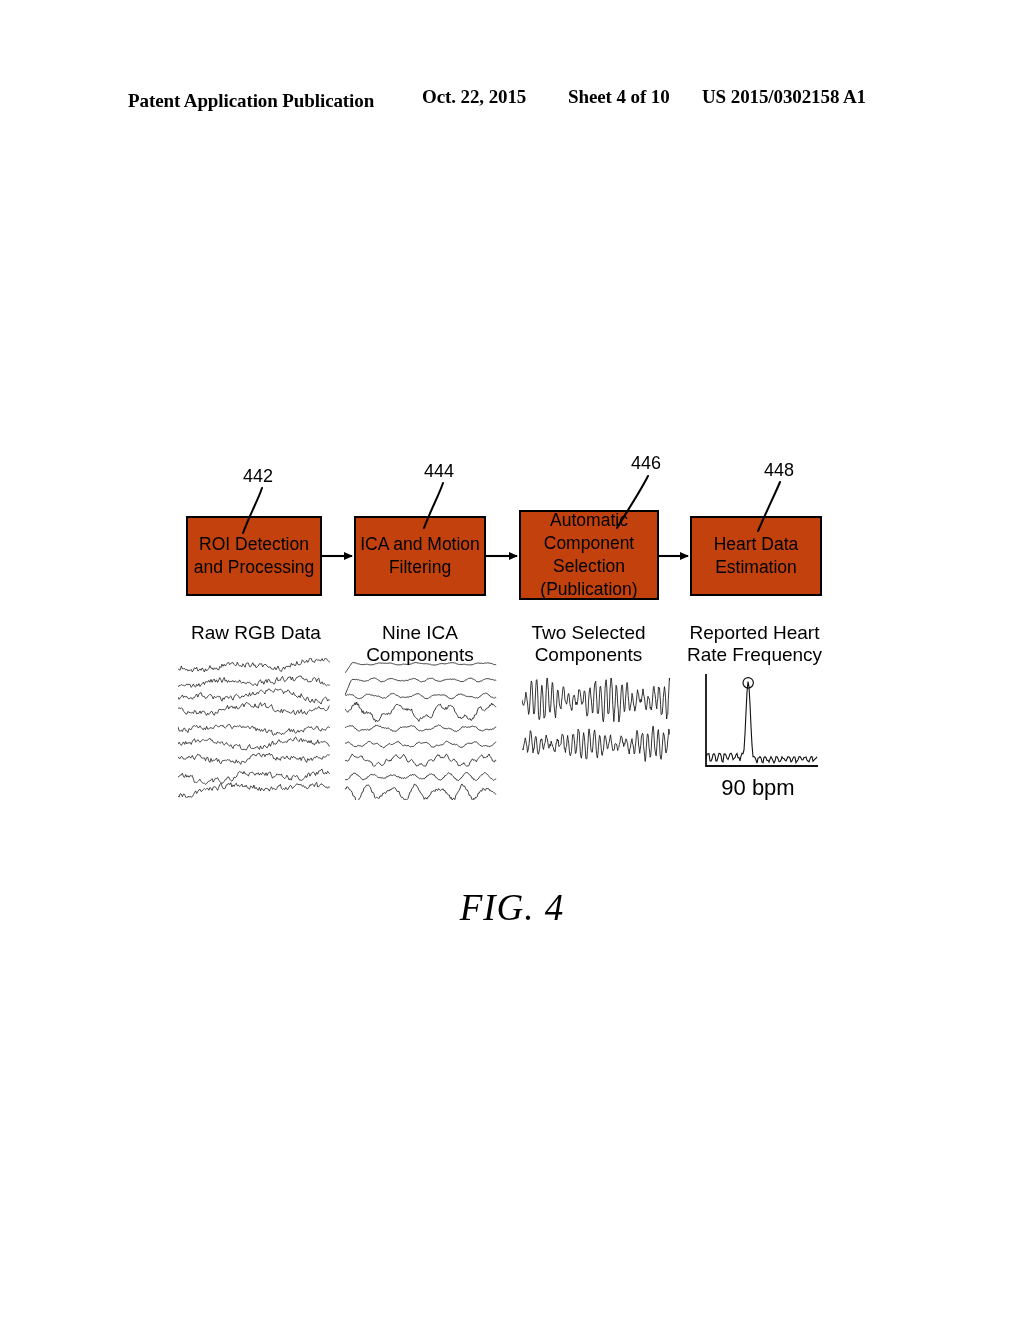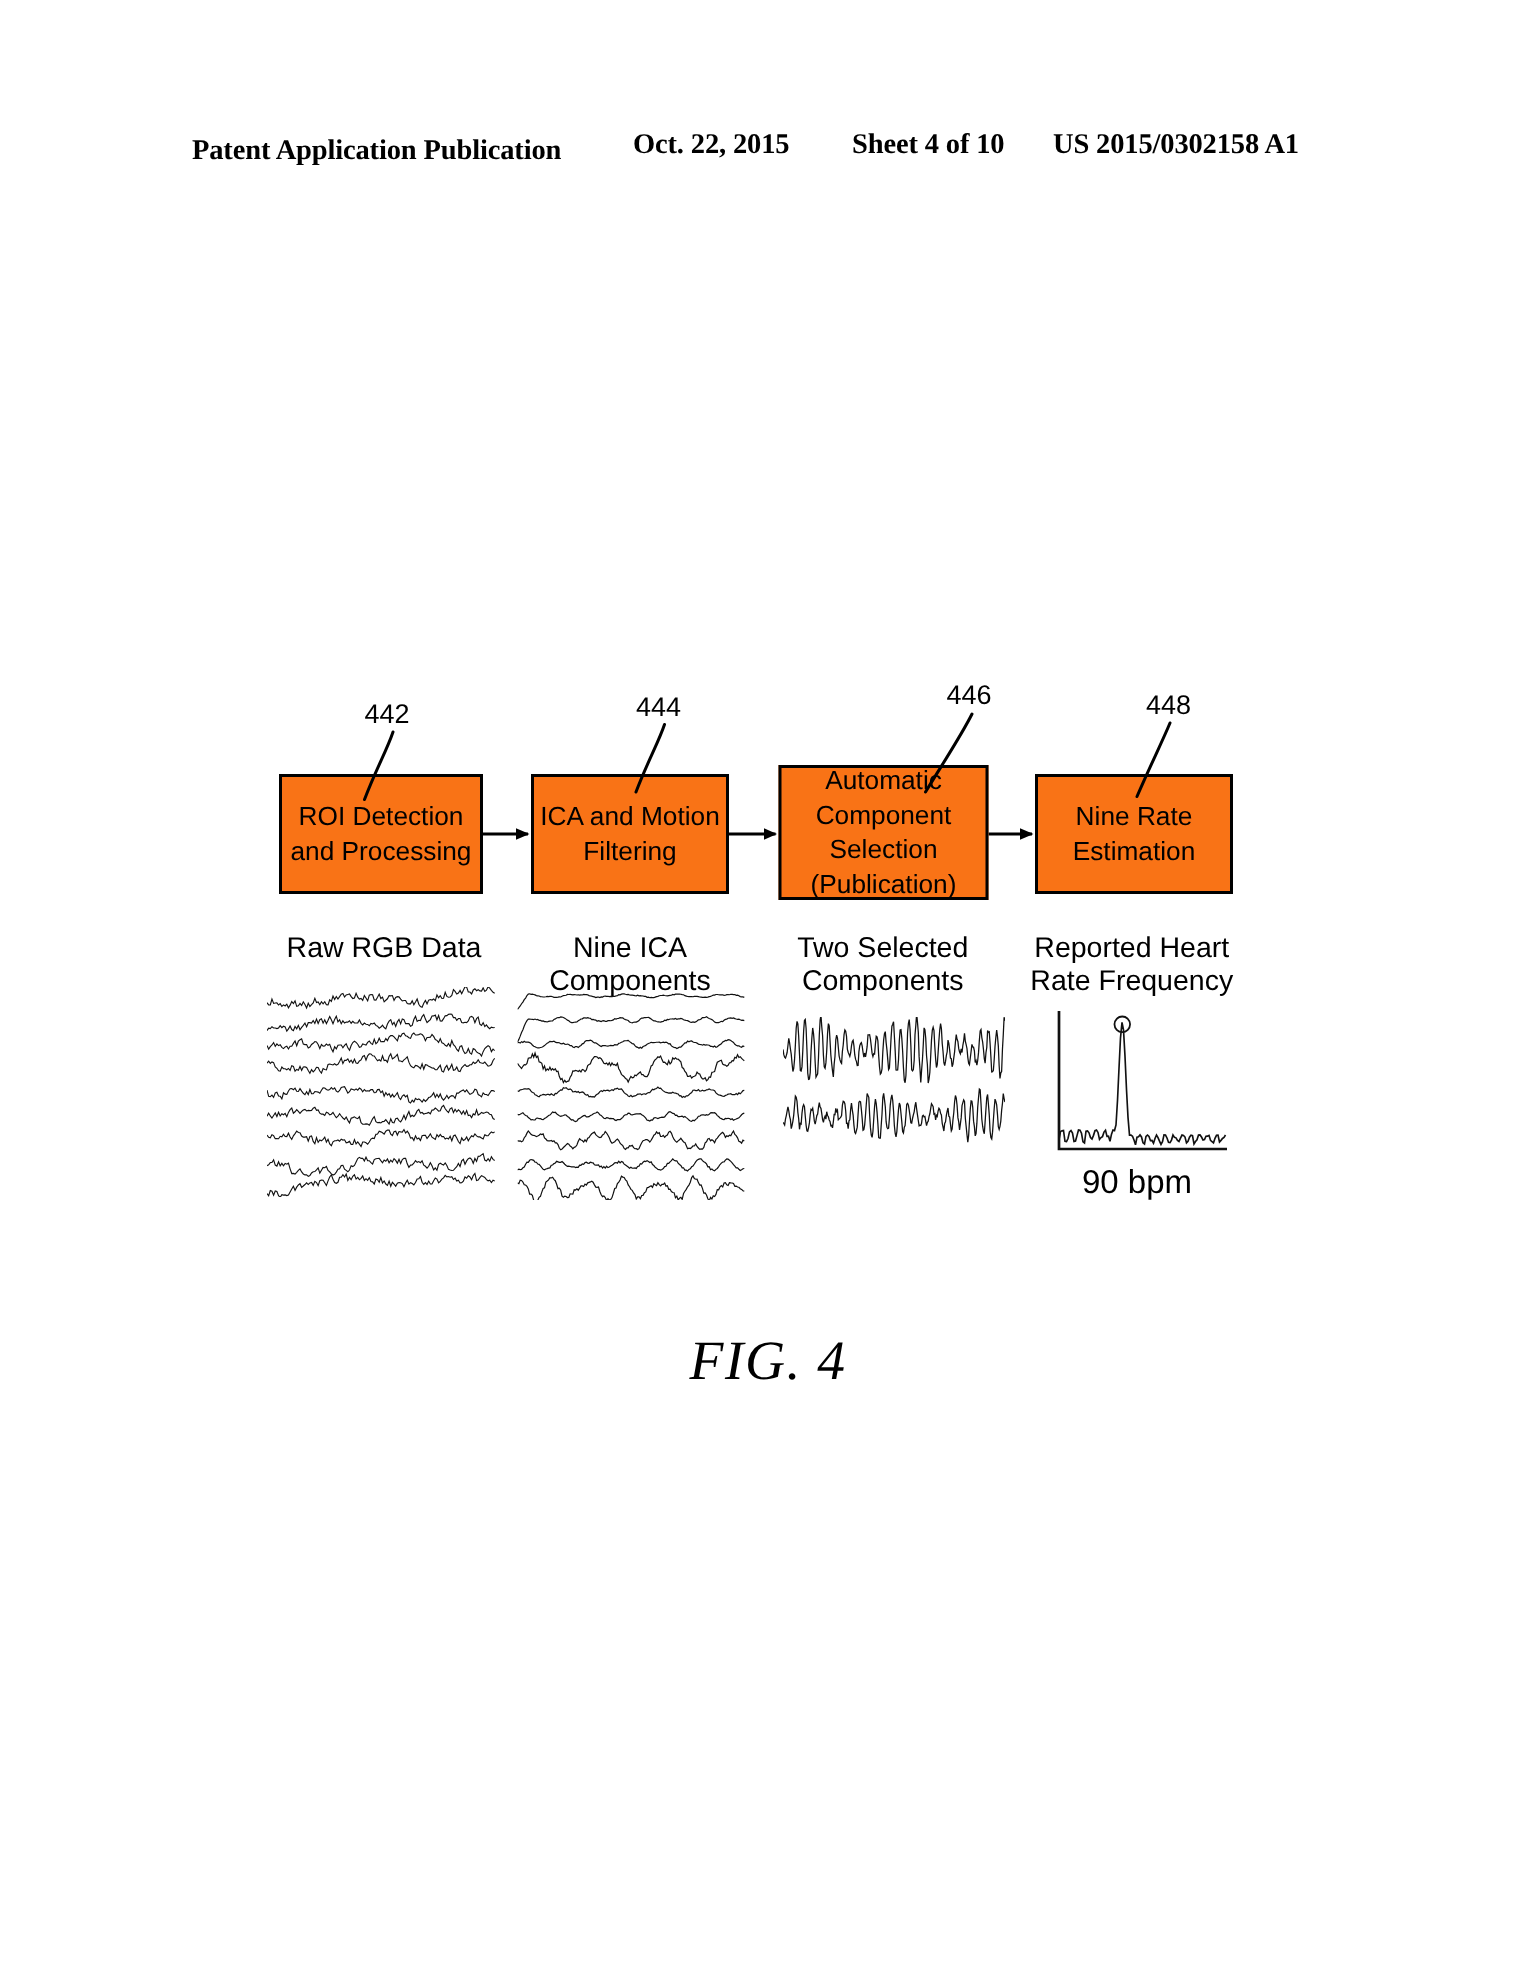--- a/index.html
+++ b/index.html
@@ -48,21 +48,21 @@
     position: absolute;
     border: 2px solid #000;
     box-sizing: border-box;
     display: flex;
     flex-direction: column;
     align-items: center;
     justify-content: center;
     font-size: 17.5px;
     line-height: 23px;
     text-align: center;
-    background: #f97316;
+    background: #c2410c;
     z-index: 3;
   }
   .flow-box .bl { display: block; white-space: nowrap; }
 
   #box-442 { left: 186px; top: 516px; width: 136px; height: 80px; }
   #box-444 { left: 354px; top: 516px; width: 132px; height: 80px; }
   #box-446 { left: 519px; top: 510px; width: 140px; height: 90px; }
   #box-448 { left: 690px; top: 516px; width: 132px; height: 80px; }
 
   
@@ -194,21 +194,21 @@
   </div>
 
   <div class="flow-box" id="box-446">
     <span class="bl">Automatic</span>
     <span class="bl">Component</span>
     <span class="bl">Selection</span>
     <span class="bl">(Publication)</span>
   </div>
 
   <div class="flow-box" id="box-448">
-    <span class="bl">Nine Rate</span>
+    <span class="bl">Heart Data</span>
     <span class="bl">Estimation</span>
   </div>
 
   <div class="panel-caption" id="cap-raw">
     <div>Raw RGB Data</div>
   </div>
   <div class="panel-caption" id="cap-ica">
     <div>Nine ICA</div>
     <div>Components</div>
   </div>

